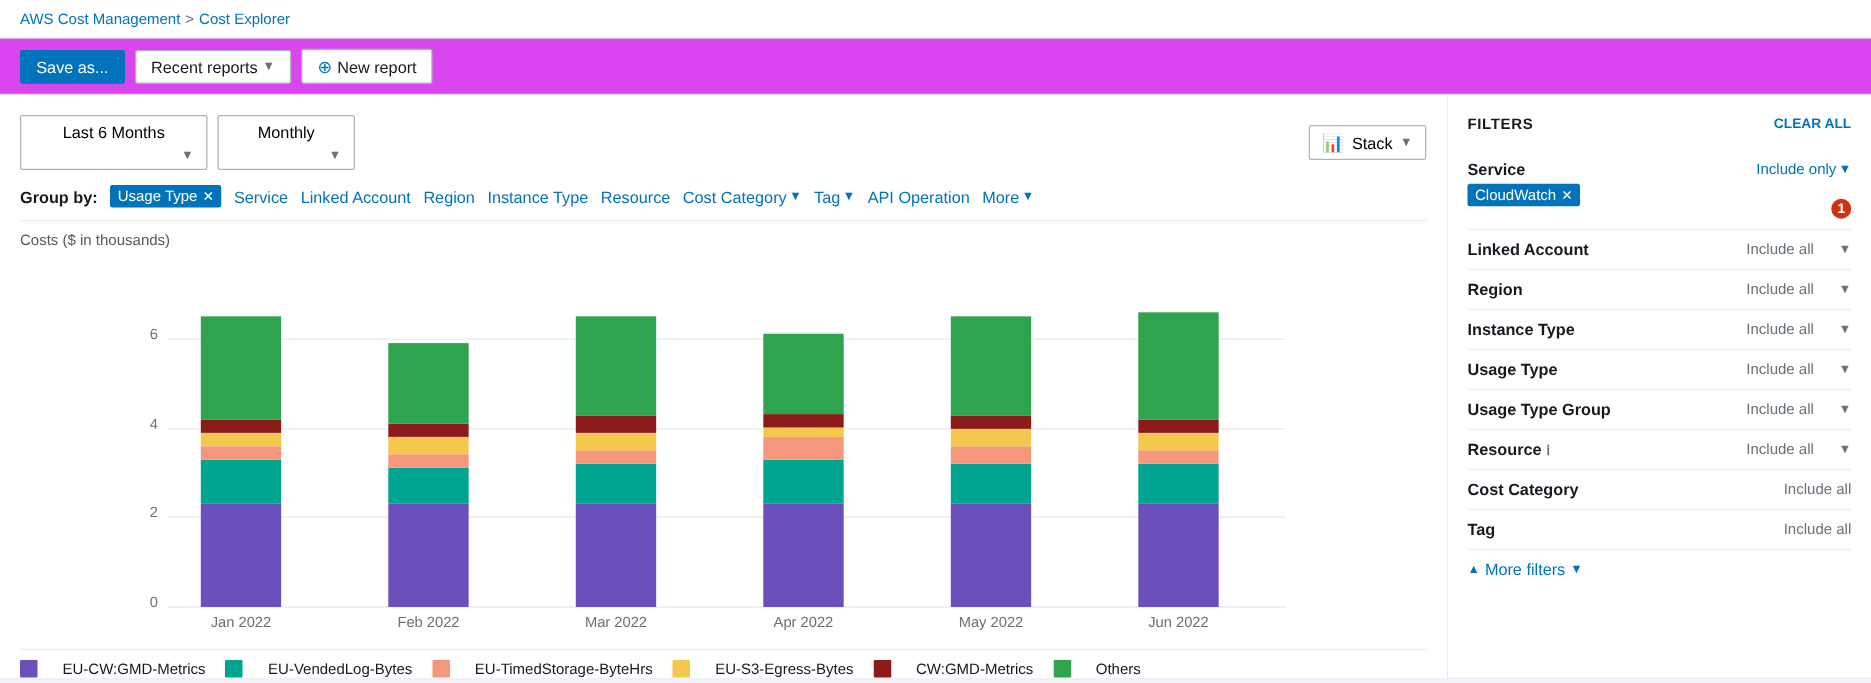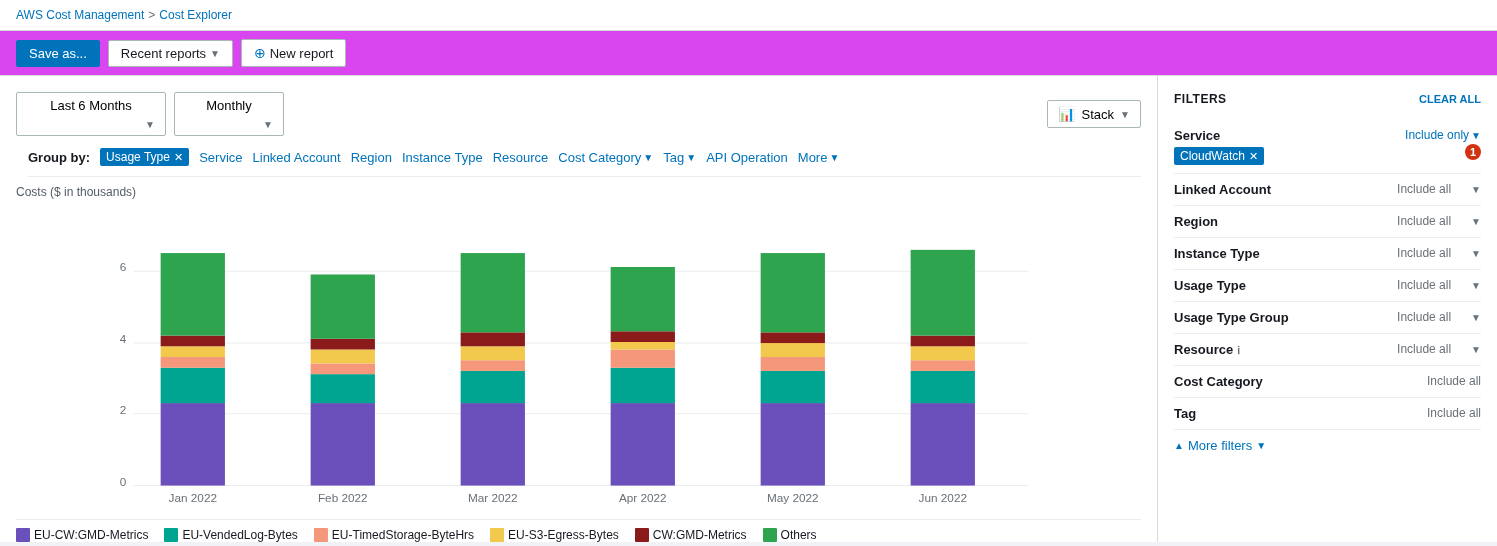--- a/index.html
+++ b/index.html
@@ -15,55 +15,55 @@
 
     .main-layout { display: flex; height: calc(100vh - 80px); }
     .chart-area { flex: 1; background: #fff; padding: 16px; overflow: auto; }
     .sidebar { width: 340px; background: #fff; border-left: 1px solid #d5dbdb; padding: 16px; overflow-y: auto; }
 
     .controls-row { display: flex; align-items: center; gap: 8px; margin-bottom: 12px; }
     .dropdown-btn { background: #fff; border: 1px solid #aab7b8; border-radius: 2px; padding: 5px 10px; cursor: pointer; font-size: 13px; display: flex; align-items: center; gap: 6px; min-width: 150px; flex-direction: column; }
     .dropdown-btn .chevron { margin-left: auto; font-size: 10px; color: #687078; }
     .stack-btn { background: #fff; border: 1px solid #aab7b8; border-radius: 2px; padding: 5px 10px; cursor: pointer; font-size: 13px; display: flex; align-items: center; gap: 6px; margin-left: auto; }
 
-    .group-by-row { display: flex; align-items: center; gap: 10px; flex-wrap: wrap; margin-bottom: 8px; border-bottom: 1px solid #eaeded; padding-bottom: 10px; margin-left: 12px; }
+    .group-by-row { display: flex; align-items: center; gap: 10px; flex-wrap: wrap; margin-bottom: 8px; border-bottom: 1px solid #eaeded; padding-bottom: 10px; }
     .group-by-label { font-weight: 600; font-size: 13px; color: #16191f; }
     .tag-chip { background: #0073bb; color: #fff; border-radius: 2px; padding: 2px 6px; font-size: 12px; display: flex; align-items: center; gap: 4px; cursor: pointer; }
     .tag-chip .x { cursor: pointer; font-size: 11px; }
     .group-link { color: #0073bb; text-decoration: none; cursor: pointer; font-size: 13px; }
     .group-link-arrow { color: #0073bb; cursor: pointer; font-size: 13px; display: flex; align-items: center; gap: 2px; }
 
     .chart-title { font-size: 12px; color: #545b64; margin-bottom: 8px; }
 
     .chart-container { position: relative; width: 100%; height: 300px; }
     .chart-svg { width: 100%; height: 100%; }
 
     .legend { display: flex; align-items: center; gap: 16px; flex-wrap: wrap; margin-top: 12px; padding-top: 8px; border-top: 1px solid #eaeded; }
-    .legend-item { display: flex; align-items: center; gap: 4px; font-size: 12px; color: #16191f; }
+    .legend-item { display: flex; align-items: center; gap: 20px; font-size: 12px; color: #16191f; }
     .legend-color { width: 14px; height: 14px; border-radius: 1px; display: inline-block; }
 
     
     .sidebar-header { display: flex; justify-content: space-between; align-items: center; margin-bottom: 14px; }
     .sidebar-title { font-size: 12px; font-weight: 700; color: #16191f; letter-spacing: 0.5px; }
     .clear-all-btn { color: #0073bb; cursor: pointer; font-size: 11px; font-weight: 600; }
 
     .filter-row { display: flex; justify-content: space-between; align-items: flex-start; padding: 8px 0; border-bottom: 1px solid #eaeded; }
     .filter-row:last-child { border-bottom: none; }
     .filter-label { font-size: 13px; font-weight: 600; color: #16191f; display: flex; align-items: center; gap: 4px; }
     .filter-control { display: flex; align-items: center; gap: 20px; font-size: 12px; color: #687078; cursor: pointer; }
     .filter-control .chevron-down { font-size: 10px; }
     .filter-include-only { color: #0073bb; cursor: pointer; font-size: 12px; display: flex; align-items: center; gap: 2px; }
 
     .cloudwatch-chip { background: #0073bb; color: #fff; border-radius: 2px; padding: 2px 6px; font-size: 12px; display: inline-flex; align-items: center; gap: 4px; margin-top: 4px; }
     .chip-badge { background: #d13212; color: #fff; border-radius: 50%; width: 16px; height: 16px; display: flex; align-items: center; justify-content: center; font-size: 11px; font-weight: bold; }
 
     .more-filters { color: #0073bb; cursor: pointer; font-size: 13px; display: flex; align-items: center; gap: 4px; padding-top: 8px; }
 
     .service-row { display: flex; justify-content: space-between; align-items: flex-start; }
-    .service-right { display: flex; flex-direction: column; align-items: flex-end; gap: 2px; }
+    .service-right { display: flex; flex-direction: column; align-items: flex-end; gap: 17px; }
   </style>
 </head>
 <body>
 
 <div class="top-bar">
   <div class="breadcrumb">
     <span style="color:#0073bb;cursor:pointer;">AWS Cost Management</span>
     <span style="color:#687078;">&gt;</span>
     <span>Cost Explorer</span>
   </div>

